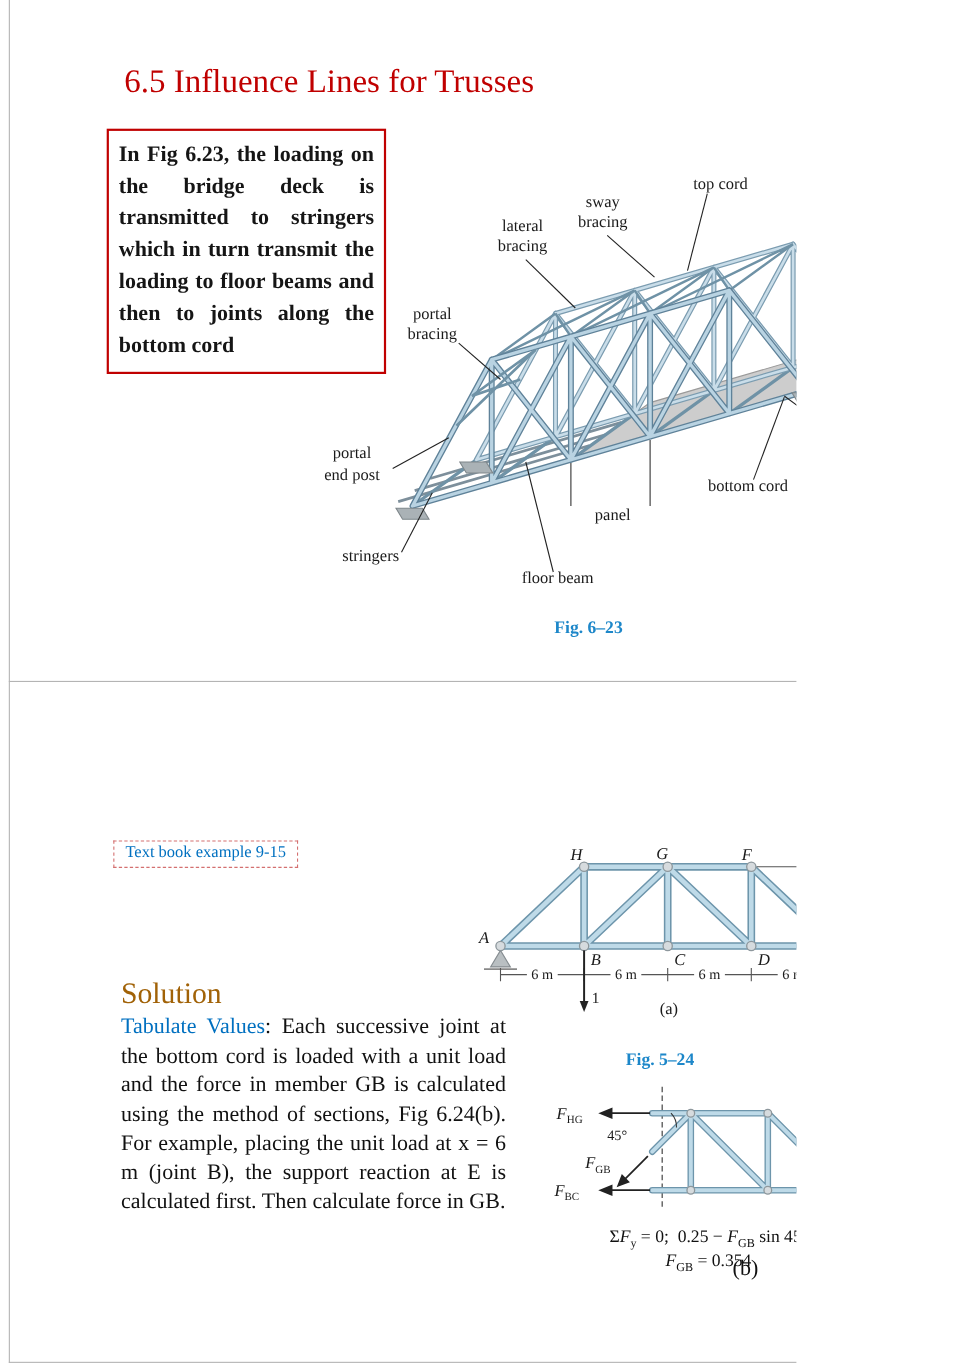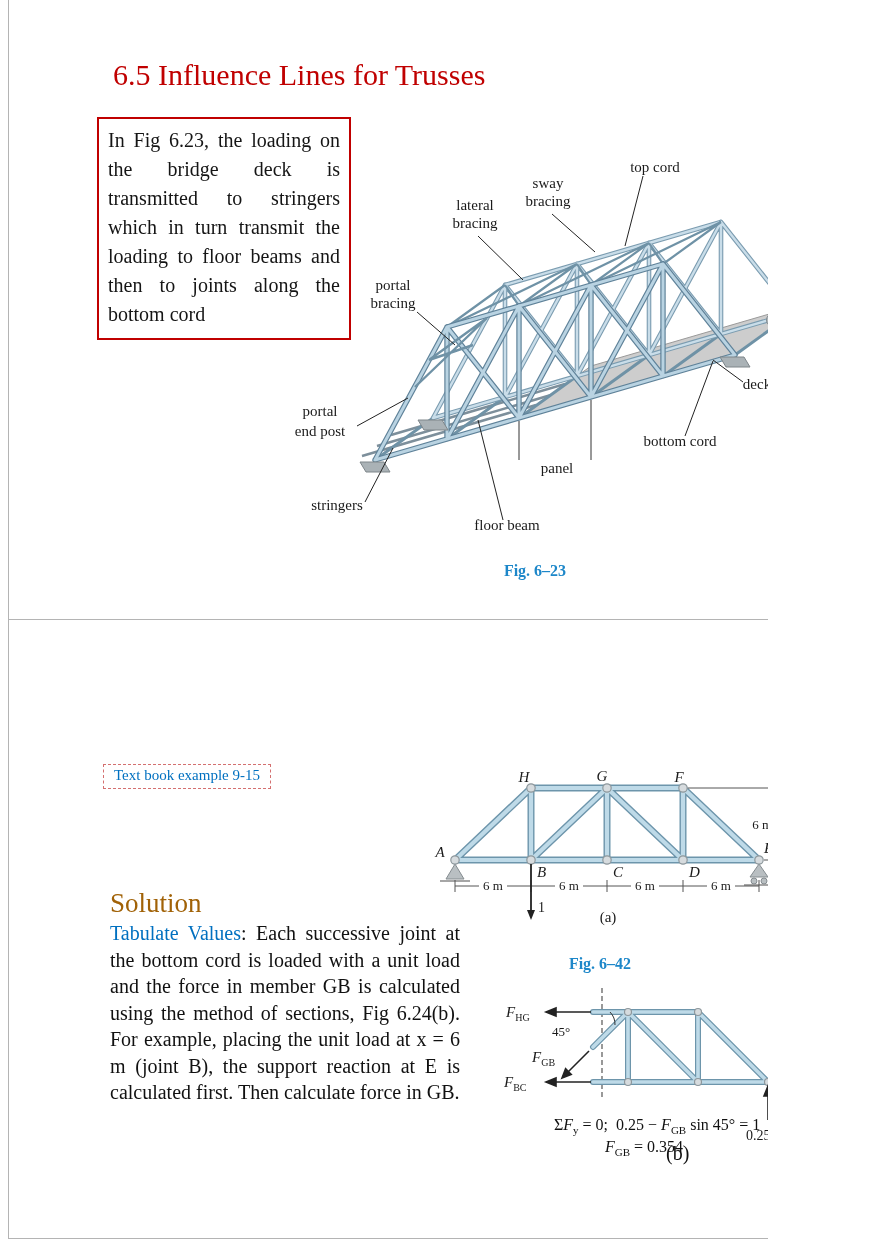--- a/index.html
+++ b/index.html
@@ -1,23 +1,23 @@
 <!DOCTYPE html>
 <html><head>
 <meta charset="utf-8">
 <style>
   html,body{margin:0;padding:0;background:#ffffff;}
   .page{position:relative;width:724px;height:1247px;background:#fff;overflow:hidden;
-        font-family:"Liberation Serif",serif;color:#111;padding-left:44px;}
+        font-family:"Liberation Serif",serif;color:#111;}
   .vline{position:absolute;top:0;width:1px;height:1239px;background:#b4b4b4;}
   .hline{position:absolute;left:8px;width:864px;height:1px;background:#b4b4b4;}
   .abs{position:absolute;}
   .slide1-title{left:113px;top:58px;font-size:30px;color:#c00000;}
   .intro-box{left:97px;top:117px;width:232px;border:2px solid #c00000;padding:7px 9px 9px 9px;
-             font-size:20px;line-height:29px;text-align:justify;color:#151515;}
+             font-size:20px;line-height:29px;text-align:justify;color:#151515;font-weight:bold;}
   .figcap{font-weight:bold;color:#1d87c9;font-size:16px;text-align:center;margin-top:16px;}
   .example-par{left:110px;top:690px;width:660px;font-size:22px;line-height:30px;}
   .blue{color:#0070c0;}
   .note-box{left:103px;top:764px;border:1px dashed #d47070;padding:2px 10px 4px 10px;
             font-size:15px;color:#0070c0;}
   .solution-title{left:110px;top:888px;font-size:27px;color:#a16207;}
   .solution-par{left:110px;top:920px;width:350px;font-size:20px;line-height:26.5px;text-align:justify;}
   .eq{position:absolute;font-size:16px;white-space:pre;color:#111;}
   .eq sub{font-size:11px;}
   .tag-b{left:666px;top:1142px;font-size:20px;}
@@ -172,21 +172,21 @@
       <text x="107" y="125">B</text>
       <text x="183" y="125">C</text>
       <text x="259" y="125">D</text>
       <text x="334" y="101">E</text>
       <text class="mid" x="94" y="30">H</text>
       <text class="mid" x="172" y="29">G</text>
       <text class="mid" x="249" y="30">F</text>
     </g>
     <text class="mid" x="178" y="170" font-size="15">(a)</text>
   </svg>
-  <div class="abs figcap" style="left:540px;top:939px;width:120px;">Fig. 6–42</div>
+  <div class="abs figcap" style="left:540px;top:939px;width:120px;">Fig. 5–24</div>
 
   <div class="abs solution-title">Solution</div>
 
   <div class="abs solution-par">
     <span class="blue">Tabulate Values</span><span>: Each successive joint at the bottom cord is loaded with a unit load and the force in member GB is calculated using the method of sections, Fig 6.24(b). For example, placing the unit load at x = 6 m (joint B), the support reaction at E is calculated first. Then calculate force in GB.</span>
   </div>
 
   <svg style="left:480px;top:982px;" width="330" height="175" viewBox="0 0 330 175">
 
     <path d="M122,6 L122,118" stroke="#555" stroke-width="1.2" stroke-dasharray="5,3" fill="none"></path>

